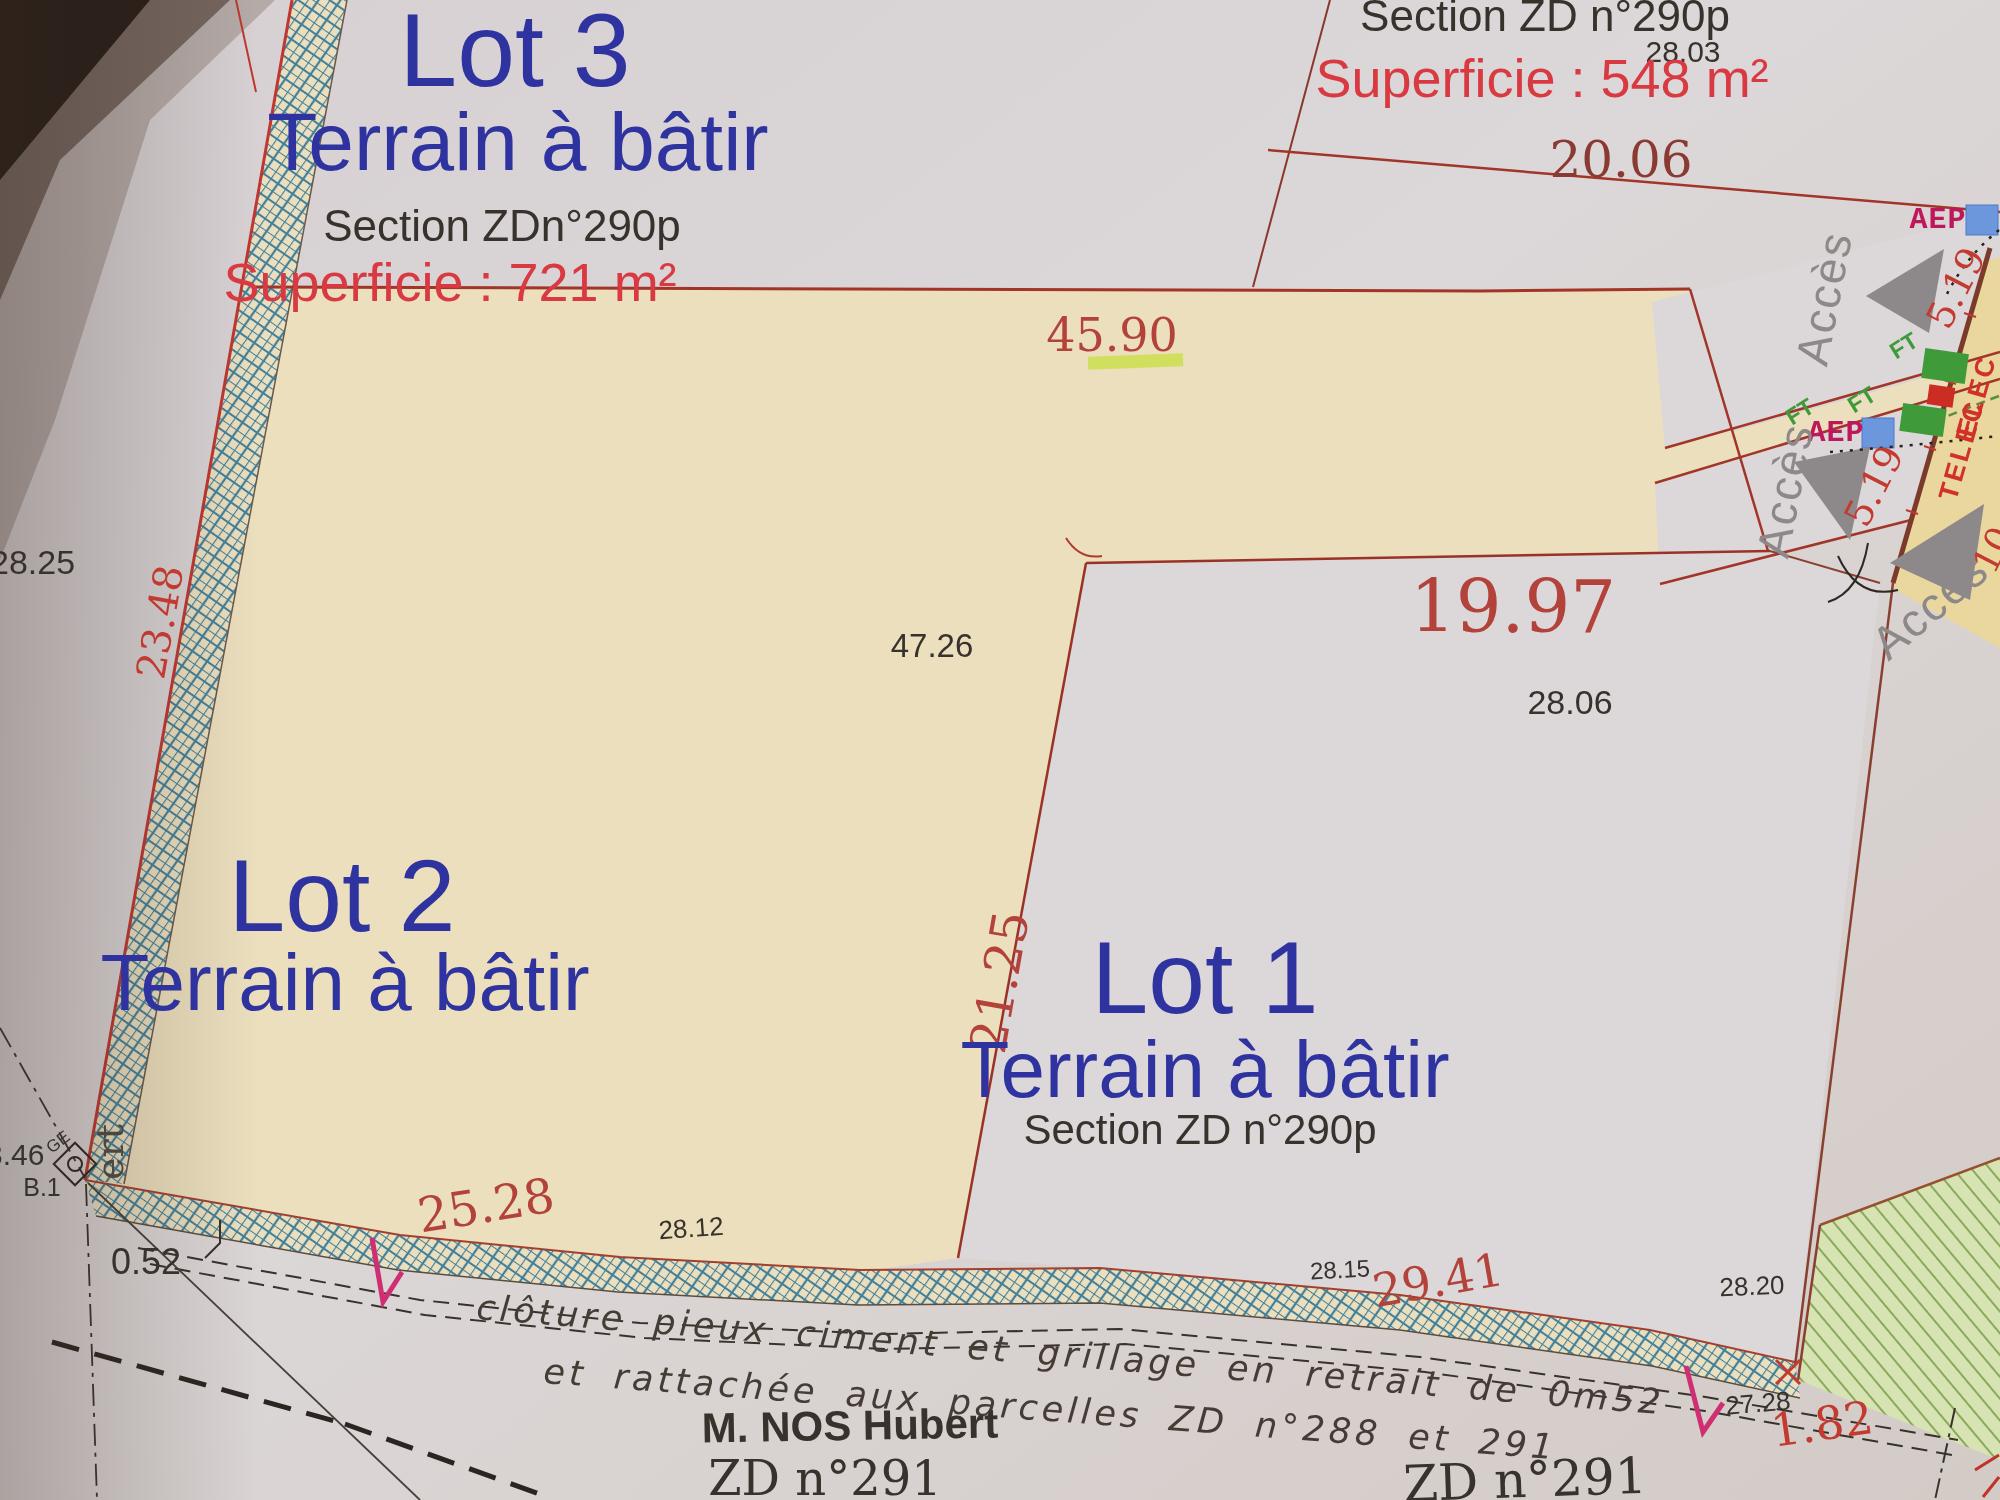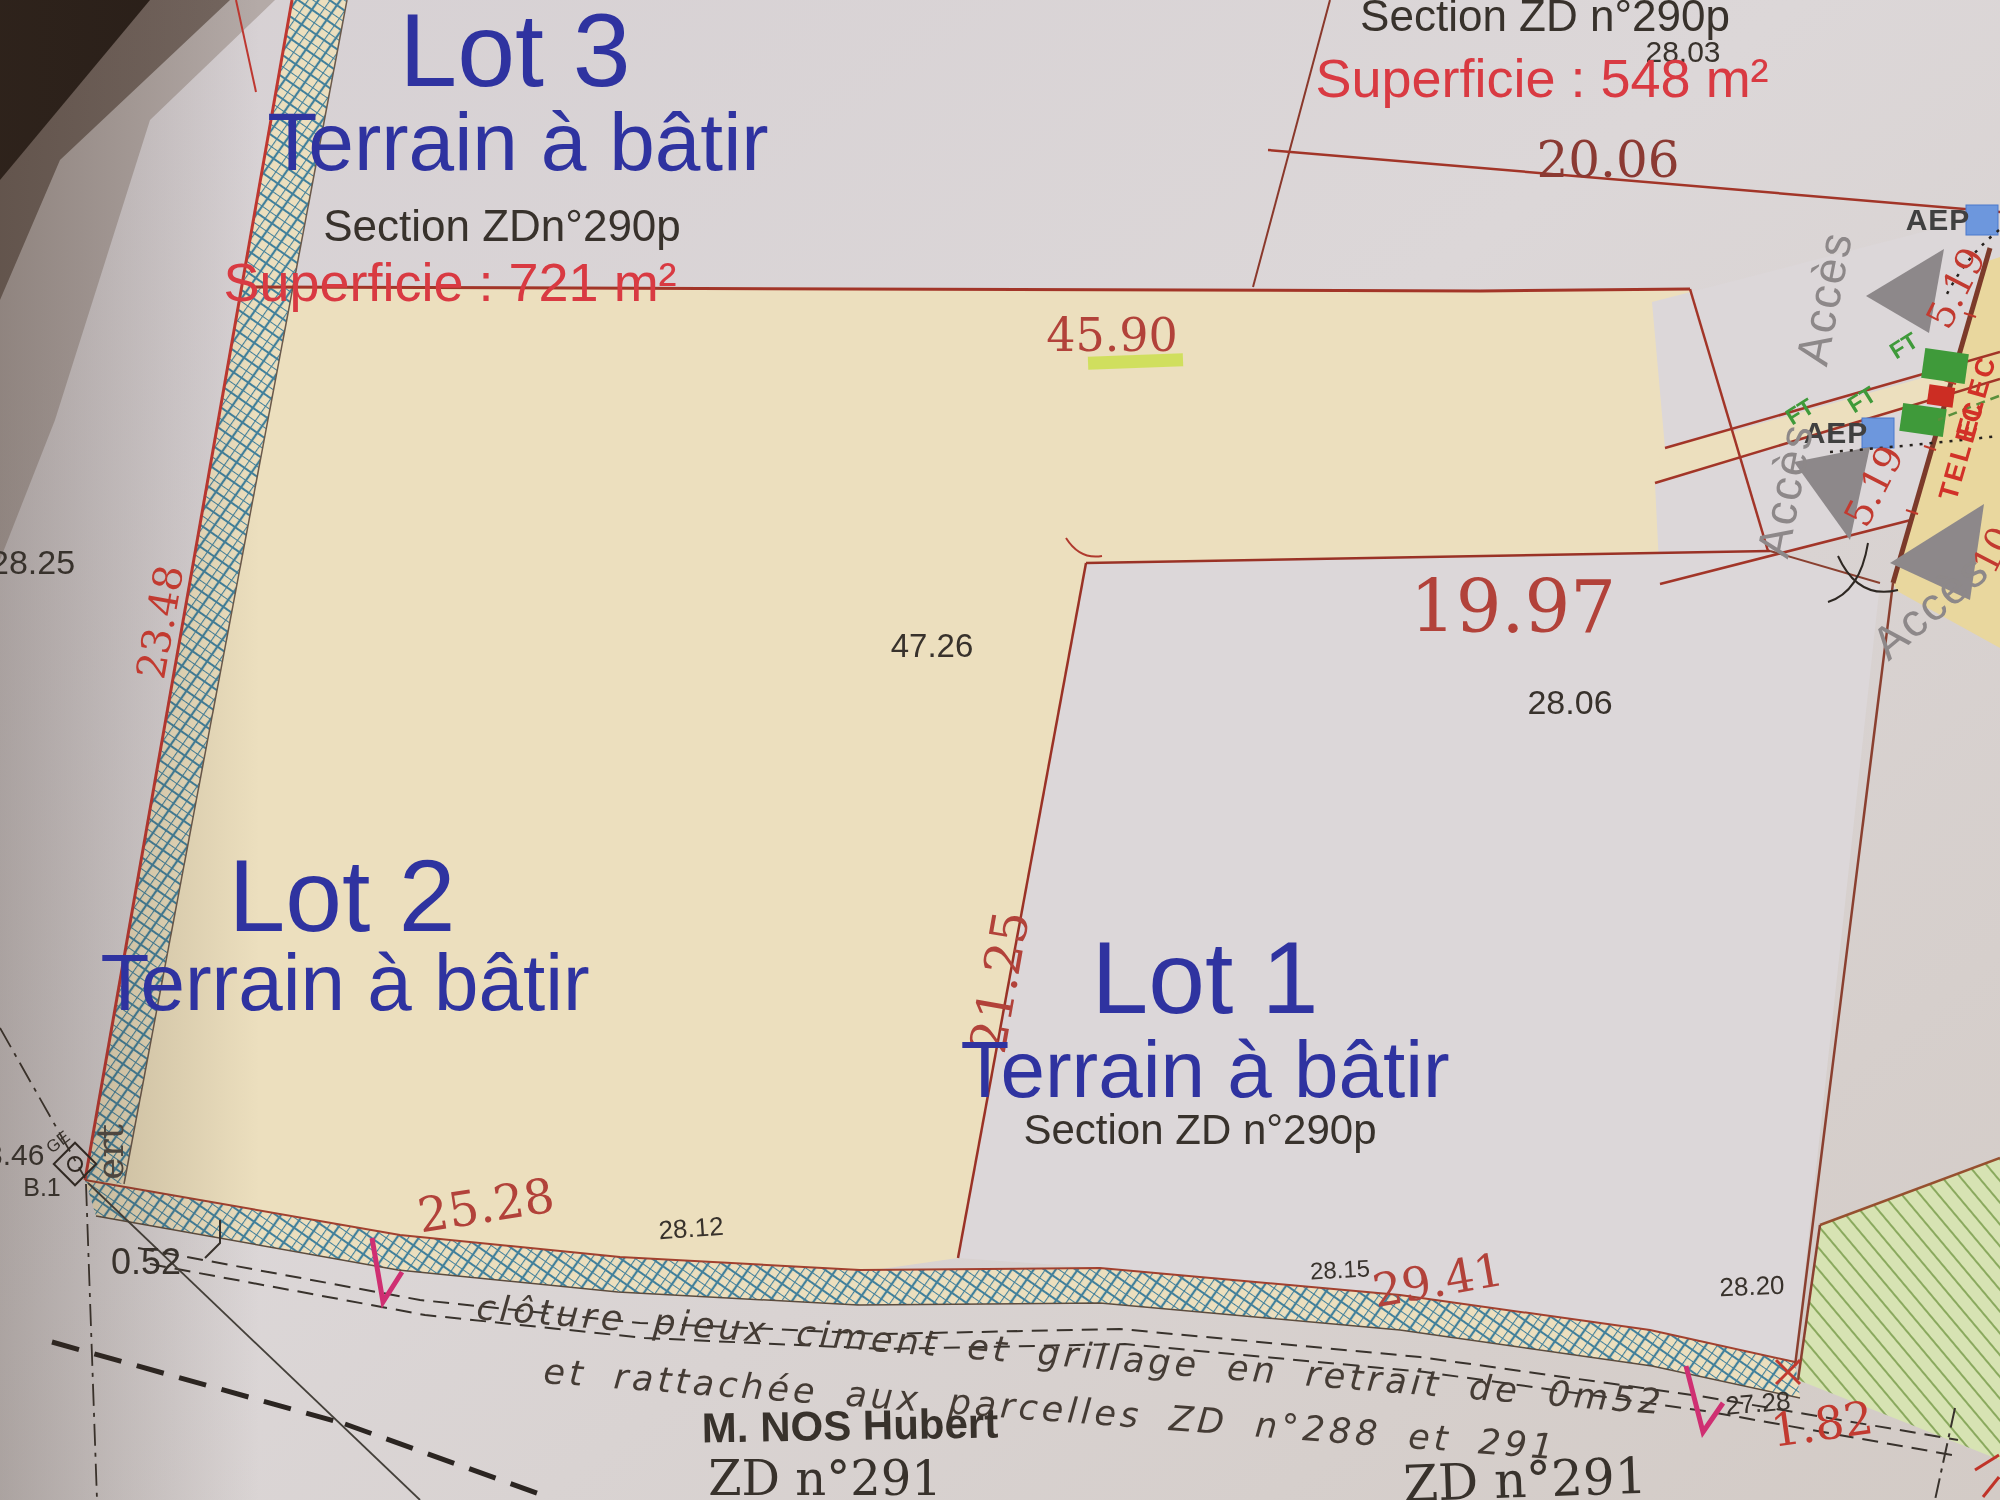--- a/index.html
+++ b/index.html
@@ -8,24 +8,24 @@
   .stage svg{position:absolute;left:0;top:0;}
   .t{position:absolute;white-space:nowrap;line-height:1;transform-origin:center;}
   .cx{transform:translateX(-50%);}
   .sans{font-family:"Liberation Sans",sans-serif;}
   .serif{font-family:"DejaVu Serif",serif;}
   .it{font-style:italic;font-family:"DejaVu Sans",sans-serif;}
   .blue{color:#2f33a0;}
   .red{color:#d93a42;}
   .dimred{color:#b2423a;}
   .brightred{color:#c23a30;}
-  .darkred{color:#8b3a33;}
+  .darkred{color:#8b3a33;margin-left:13px;}
   .dk{color:#38322c;}
   .green{color:#3f9a3a;font-weight:bold;}
-  .aep{color:#404040;font-weight:bold;letter-spacing:1px;}
+  .aep{color:#be185d;font-weight:bold;letter-spacing:1px;font-family:Liberation Mono, monospace;}
   .gray{color:#8d8889;letter-spacing:2px;}
   .elec{color:#d23128;font-weight:bold;letter-spacing:3px;}
 </style>
 </head>
 <body>
 
 <div class="stage">
 
 <svg width="2000" height="1500" viewBox="0 0 2000 1500">
   <defs>

